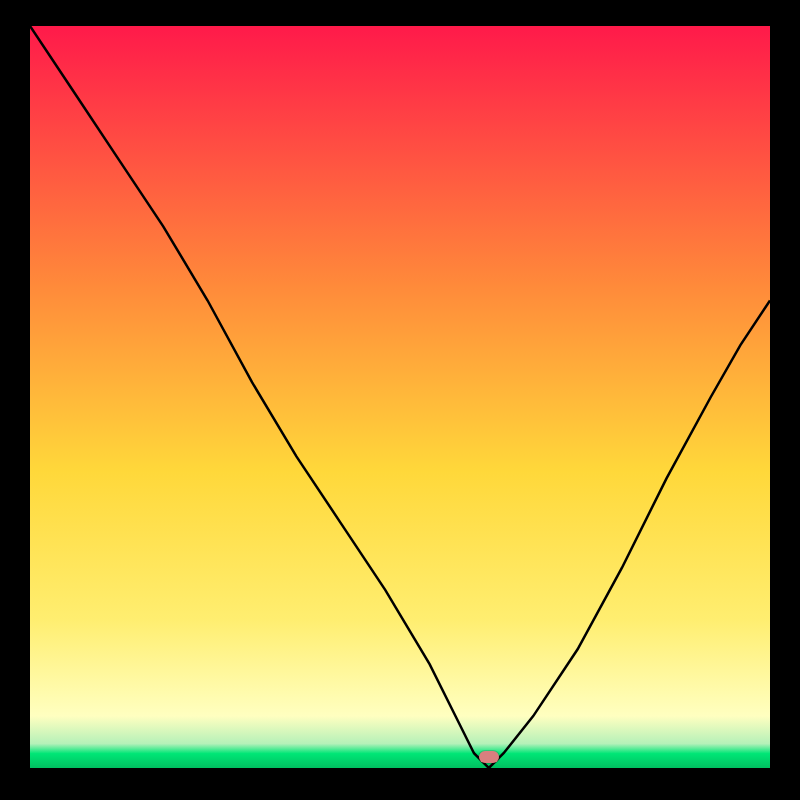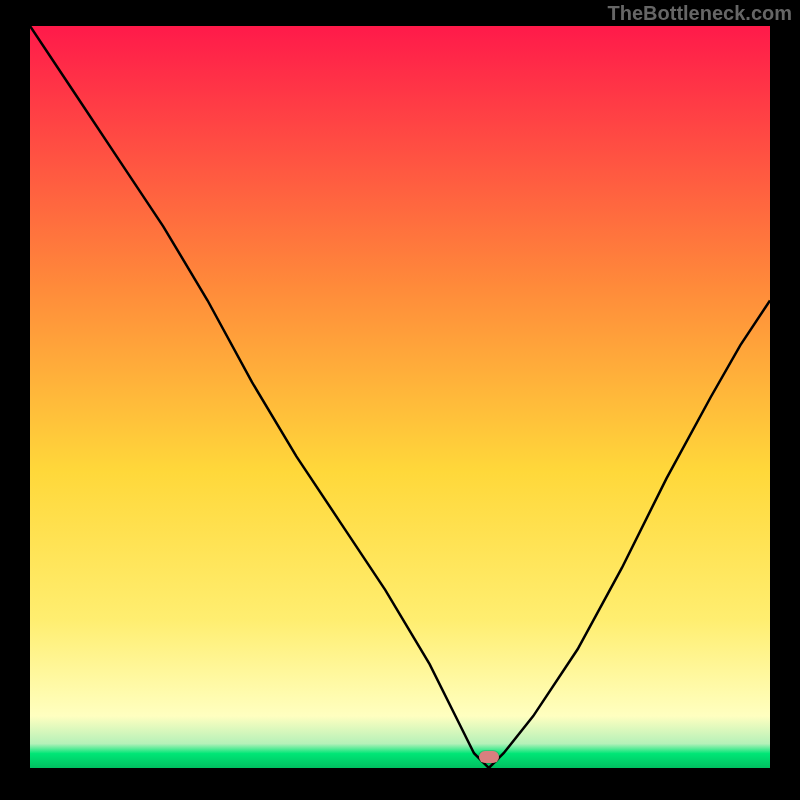--- a/index.html
+++ b/index.html
@@ -62,21 +62,20 @@
     border-radius: 6px;
     transform: translate(-50%, -50%);
     box-shadow: 0 0 0 1px rgba(0,0,0,0.15);
   }
 </style>
 </head>
 <body>
 
 <div class="container">
 
-  <div class="watermark">TheBottleneck.com</div>
 
   <div class="plot-area">
 
     <svg class="gradient-bg" viewBox="0 0 740 742" preserveAspectRatio="none">
       <defs>
         <linearGradient id="bg-grad" x1="0" y1="0" x2="0" y2="1">
           <stop id="stop-top" offset="0%" stop-color="#ff1a4a"></stop>
           <stop id="stop-midup" offset="35%" stop-color="#ff8a3a"></stop>
           <stop id="stop-mid" offset="60%" stop-color="#ffd83a"></stop>
           <stop id="stop-midlow" offset="80%" stop-color="#ffee70"></stop>

